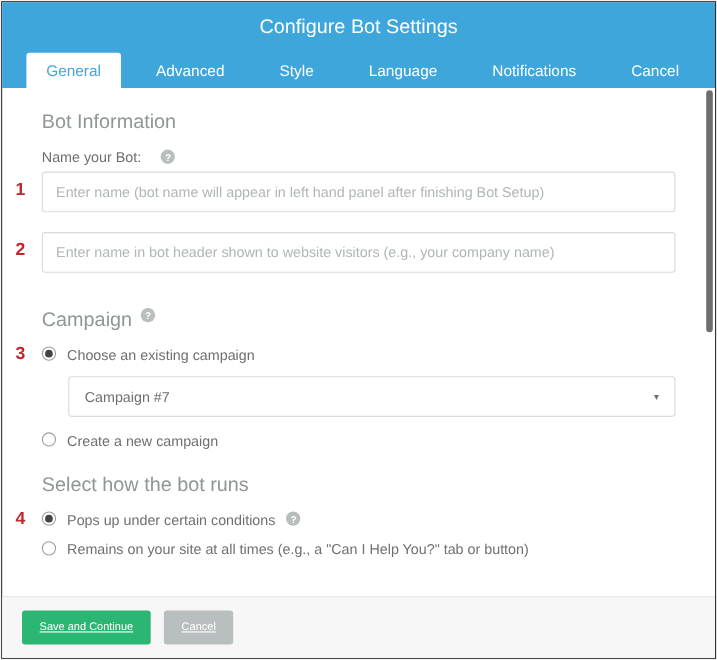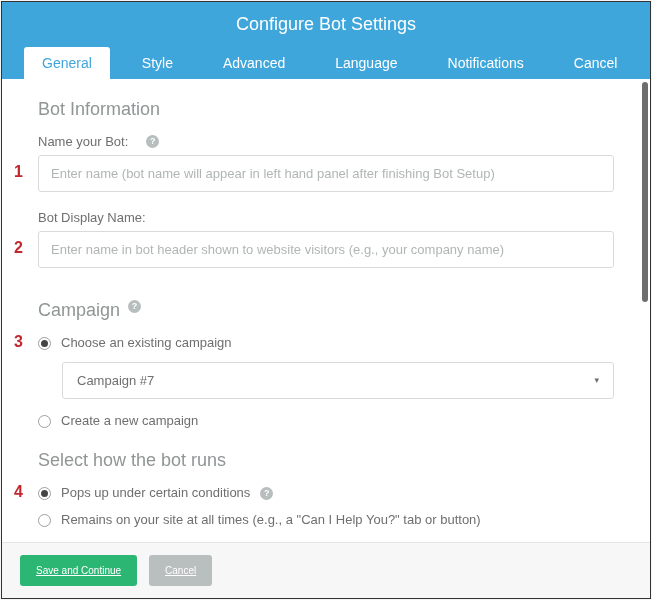--- a/index.html
+++ b/index.html
@@ -99,21 +99,21 @@
     padding: 10px 12px;
     font-size: 13px;
     color: #555;
     margin-bottom: 18px;
     outline: none;
   }
   .text-input::placeholder { color: #b0b6b5; }
   .section2 { margin-top: 14px; }
   .radio-row {
     display: flex;
-    align-items: flex-end;
+    align-items: flex-start;
     gap: 10px;
     margin-bottom: 12px;
     color: #6f6f6f;
     font-size: 13px;
   }
   .radio {
     width: 13px;
     height: 13px;
     border: 1px solid #9aa09f;
     border-radius: 50%;
@@ -186,44 +186,41 @@
 </style>
 </head>
 <body>
 
 <div class="window">
 
   <div class="header">
     <div class="header-title">Configure Bot Settings</div>
     <div class="tabs">
       <div class="tab active">General</div>
+      <div class="tab">Advanced</div>
       <div class="tab">Style</div>
-      <div class="tab">Advanced</div>
       <div class="tab">Language</div>
       <div class="tab">Notifications</div>
       <div class="tab">Cancel</div>
     </div>
   </div>
 
   <div class="body-scroll">
 
     <div class="section-title">Bot Information</div>
 
     <div class="field-label">
       <span>Name your Bot:</span>
       <span class="help-icon">?</span>
     </div>
     <div style="position:relative;">
       <span class="step-num" style="top:8px; left:-24px;">1</span>
       <input class="text-input" type="text" placeholder="Enter name (bot name will appear in left hand panel after finishing Bot Setup)" style="">
     </div>
 
-    <div class="field-label">
-      <span>Bot Display Name:</span>
-    </div>
     <div style="position:relative;">
       <span class="step-num" style="top:8px; left:-24px;">2</span>
       <input class="text-input" type="text" placeholder="Enter name in bot header shown to website visitors (e.g., your company name)" style="">
     </div>
 
     <div class="section2">
       <div class="section-title" style="display:flex;align-items:flex-start;gap:8px;">
         <span>Campaign</span>
         <span class="help-icon">?</span>
       </div>

